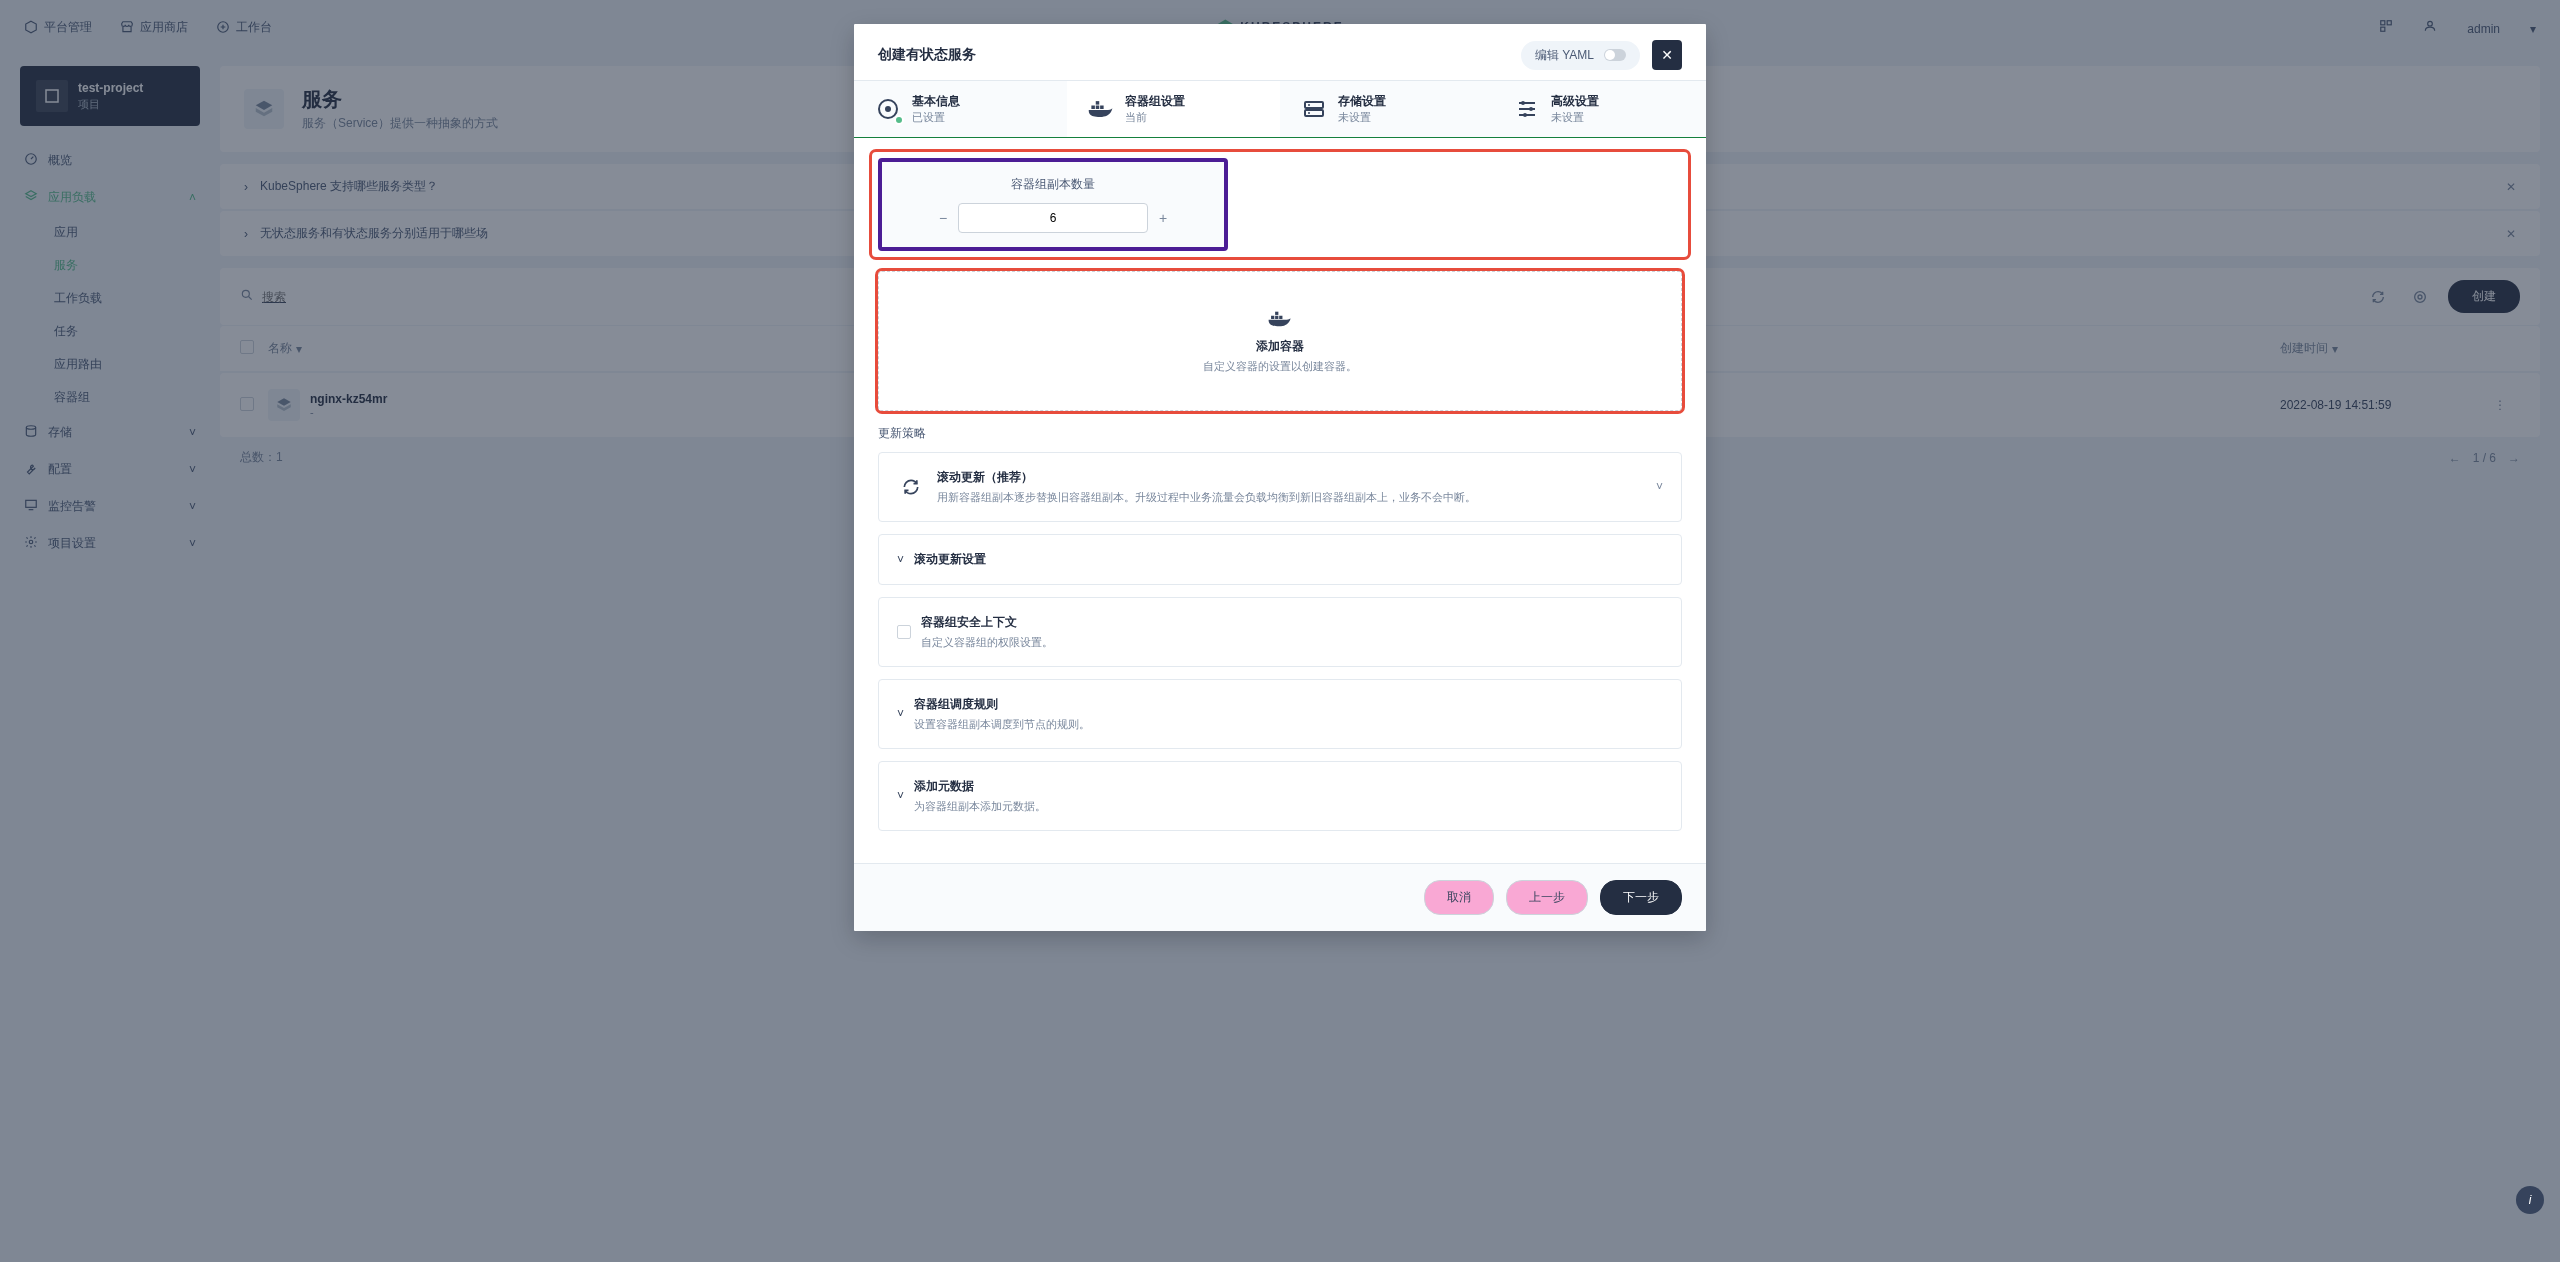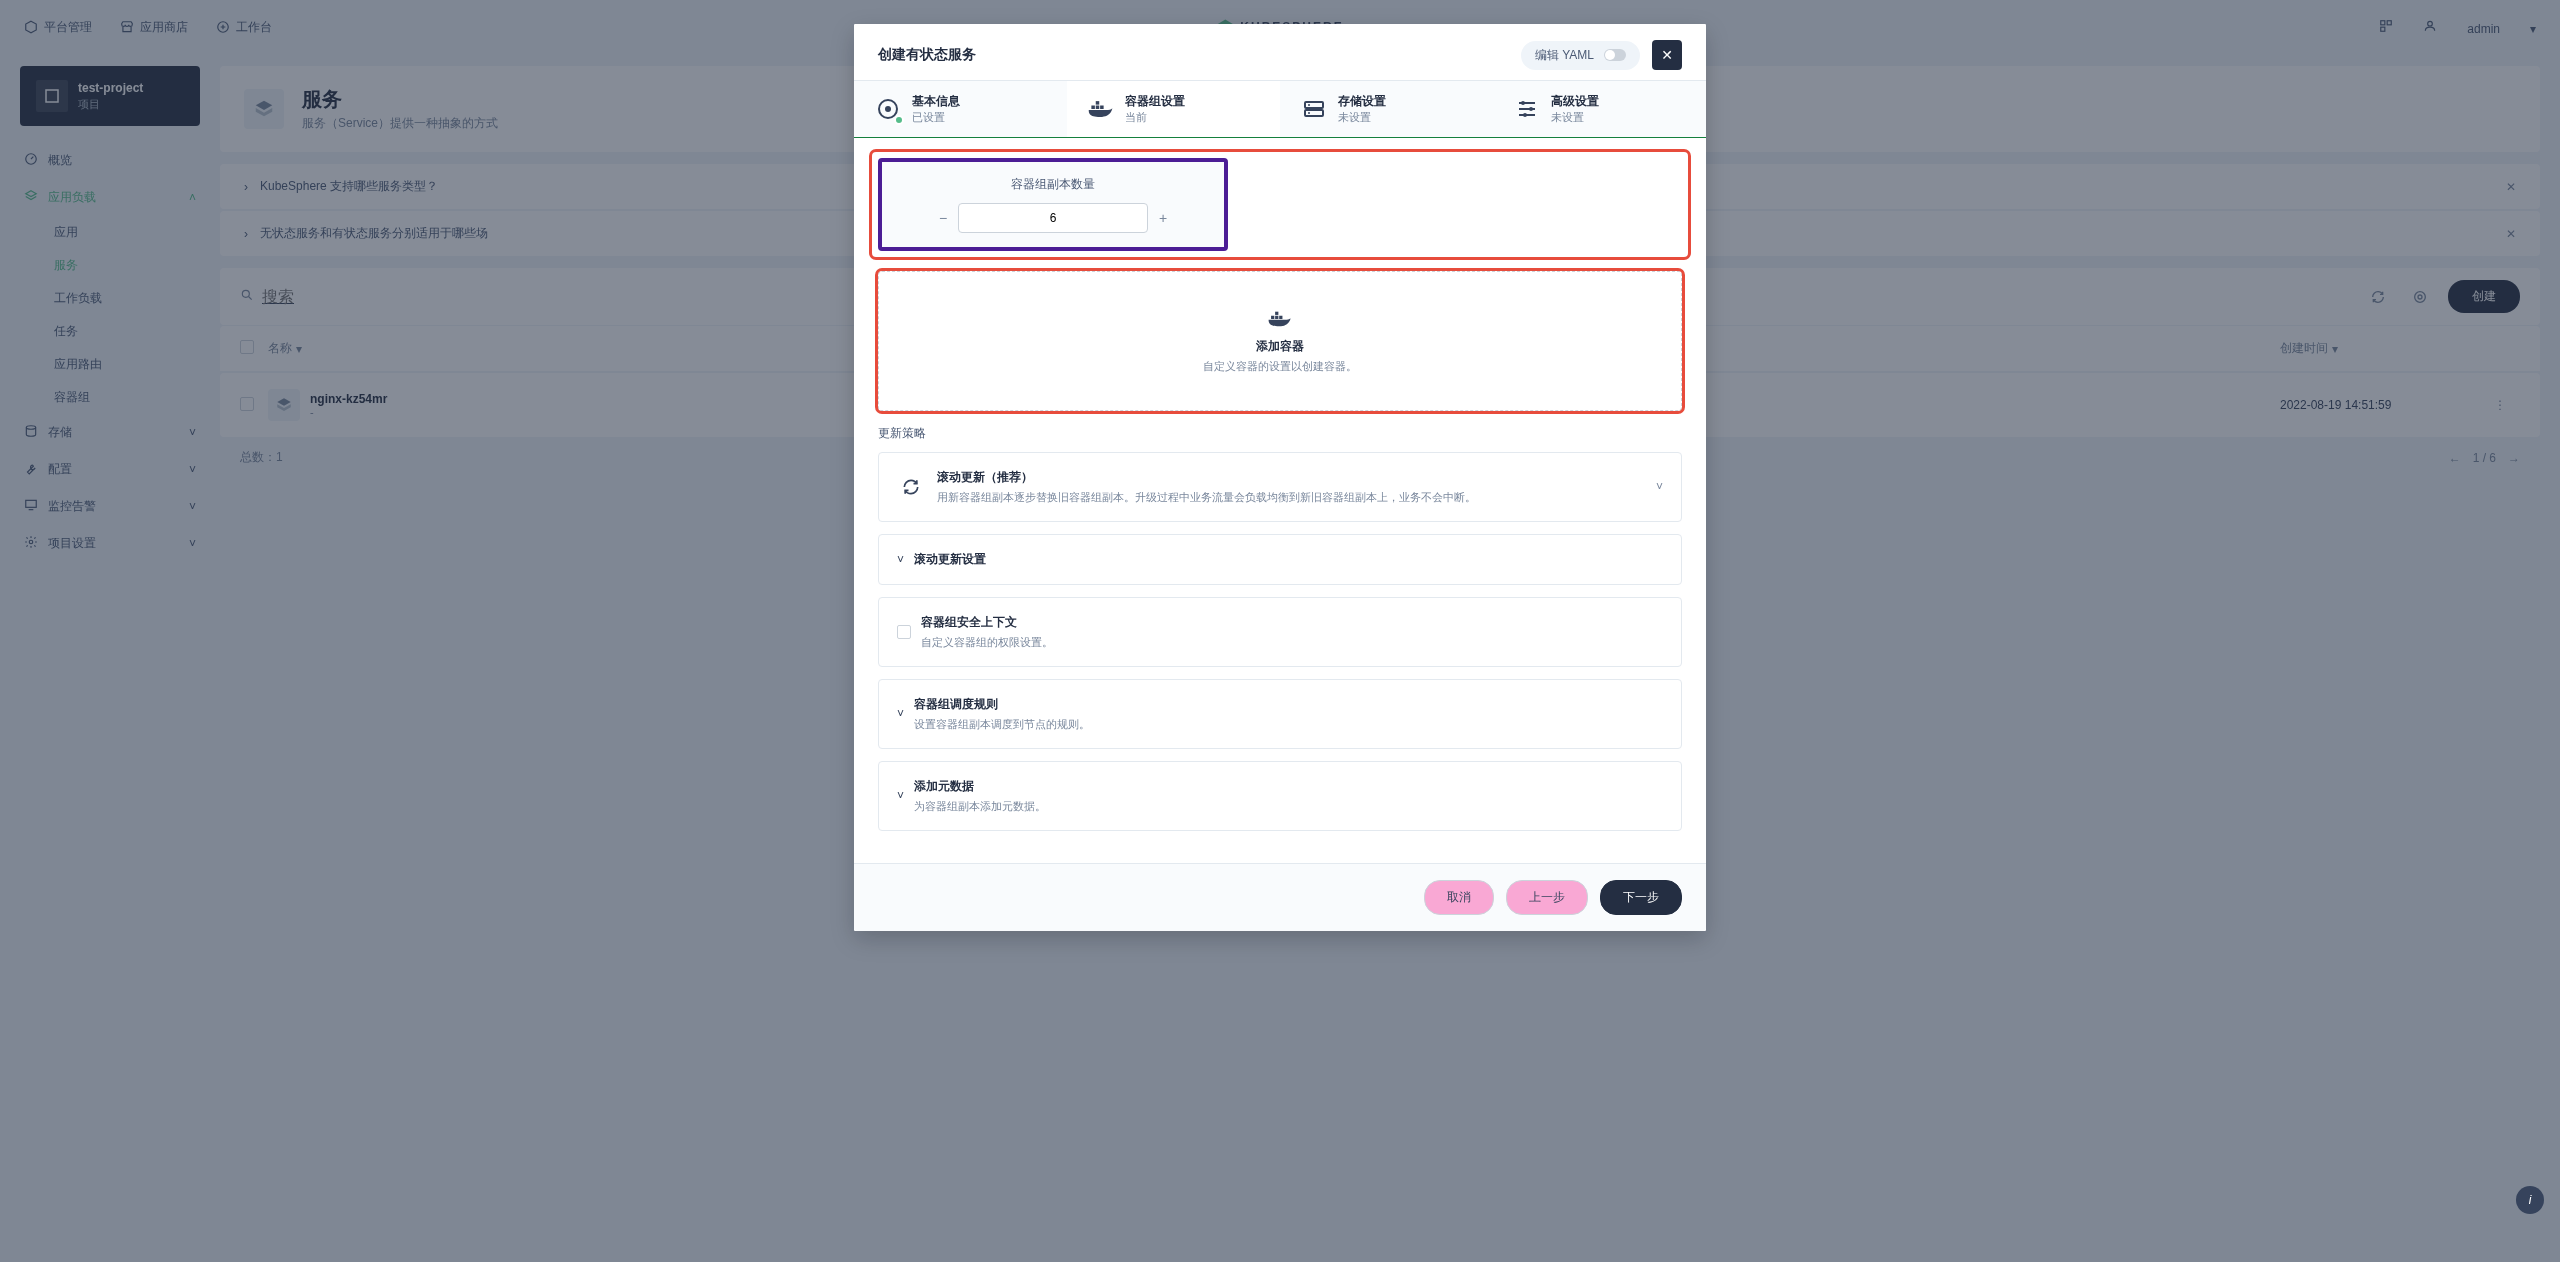--- a/index.html
+++ b/index.html
@@ -40,21 +40,21 @@
 .page-header .desc { font-size: 12px; color: #79879c; margin-top: 2px; }
 
 
 .faq-row { background: #fff; border-radius: 4px; padding: 14px 24px; margin-bottom: 2px; display: flex; align-items: center; justify-content: space-between; color: #4a5974; font-size: 12px; position: relative; }
 .faq-row .left { display: flex; align-items: center; gap: 12px; }
 .faq-close { color: #79879c; cursor: pointer; }
 
 
 .toolbar { background: #fff; border-radius: 4px; padding: 12px 20px; margin-top: 12px; display: flex; align-items: center; gap: 14px; }
 .searchbox { display: flex; align-items: center; gap: 8px; color: #79879c; flex: 1; }
-.searchbox input { border: none; outline: none; font-size: 16px; flex: 1; color: #36435c; text-decoration: underline; }
+.searchbox input { border: none; outline: none; font-size: 12px; flex: 1; color: #36435c; text-decoration: underline; }
 .icon-btn { width: 28px; height: 28px; display: flex; align-items: center; justify-content: center; color: #79879c; cursor: pointer; }
 .btn-create { background: #242e42; color: #fff; border: none; border-radius: 16px; padding: 8px 24px; font-size: 12px; cursor: pointer; }
 
 
 .table-head { display: flex; align-items: center; padding: 14px 20px; background: #fff; border-radius: 4px 4px 0 0; color: #79879c; font-size: 12px; margin-top: 1px; }
 .table-row { display: flex; align-items: center; padding: 16px 20px; background: #fff; border-radius: 4px; margin-top: 2px; }
 .checkbox-col { width: 28px; }
 .name-col { flex: 0 0 540px; display: flex; align-items: center; gap: 10px; }
 .col-spacer { flex: 1; }
 .time-col { flex: 0 0 200px; }

